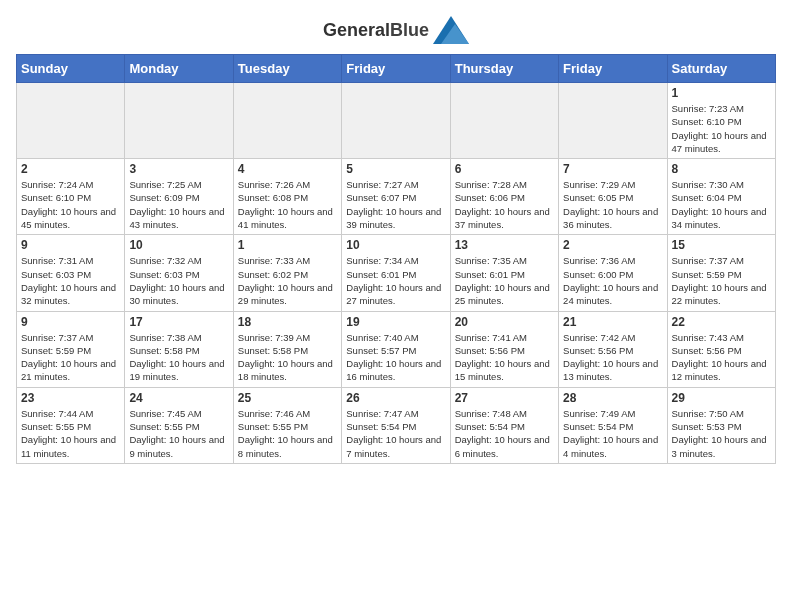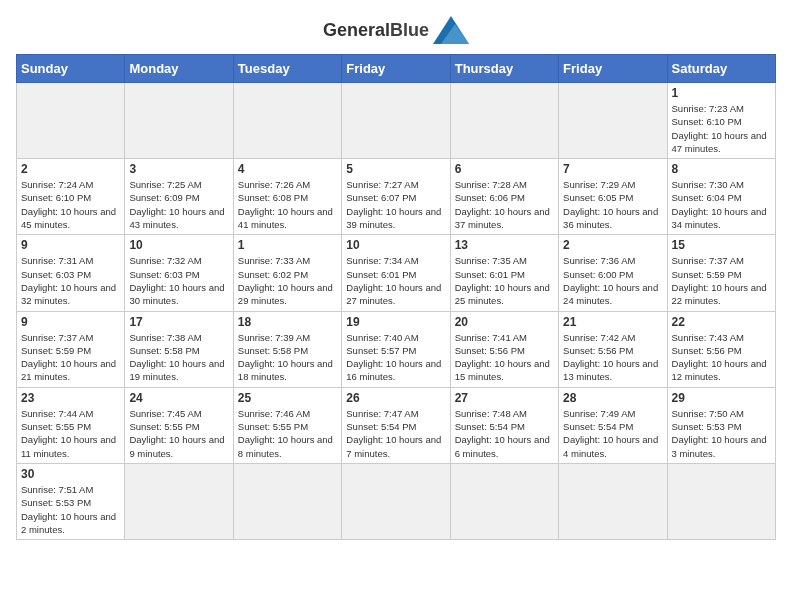--- a/index.html
+++ b/index.html
@@ -240,26 +240,14 @@
         </td>
         <td>
           <span class="day-number">28</span>
           <div class="day-info">Sunrise: 7:49 AM<br>Sunset: 5:54 PM<br>Daylight: 10 hours and 4 minutes.</div>
         </td>
         <td>
           <span class="day-number">29</span>
           <div class="day-info">Sunrise: 7:50 AM<br>Sunset: 5:53 PM<br>Daylight: 10 hours and 3 minutes.</div>
         </td>
       </tr>
-      <tr class="last-row">
-        <td>
-          <span class="day-number">30</span>
-          <div class="day-info">Sunrise: 7:51 AM<br>Sunset: 5:53 PM<br>Daylight: 10 hours and 2 minutes.</div>
-        </td>
-        <td class="empty"></td>
-        <td class="empty"></td>
-        <td class="empty"></td>
-        <td class="empty"></td>
-        <td class="empty"></td>
-        <td class="empty"></td>
-      </tr>
     </tbody>
 </table>
 
 </body></html>

